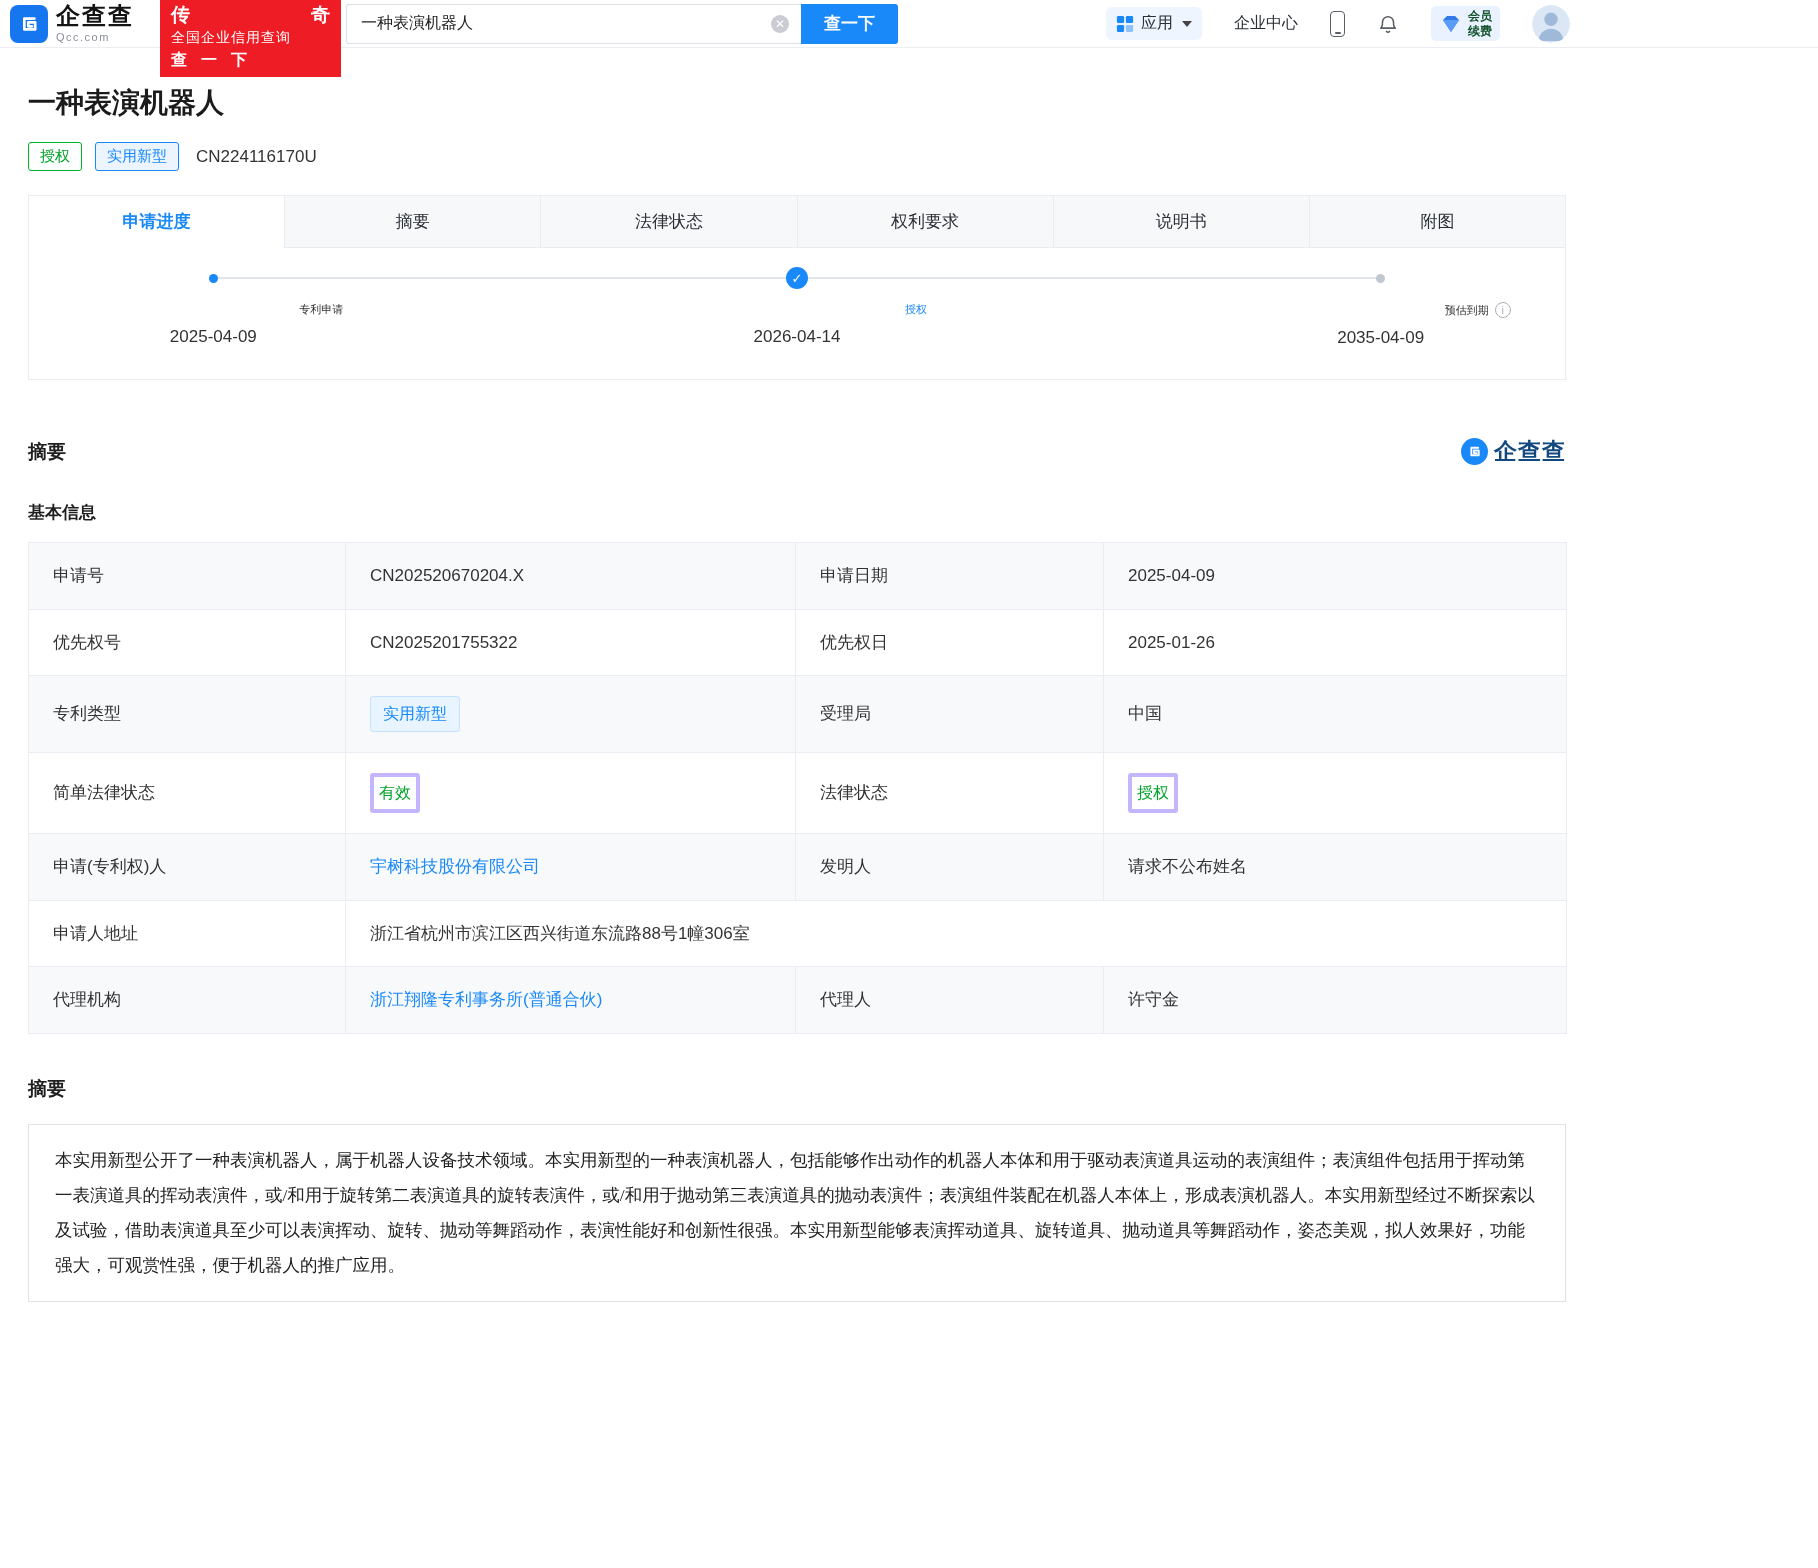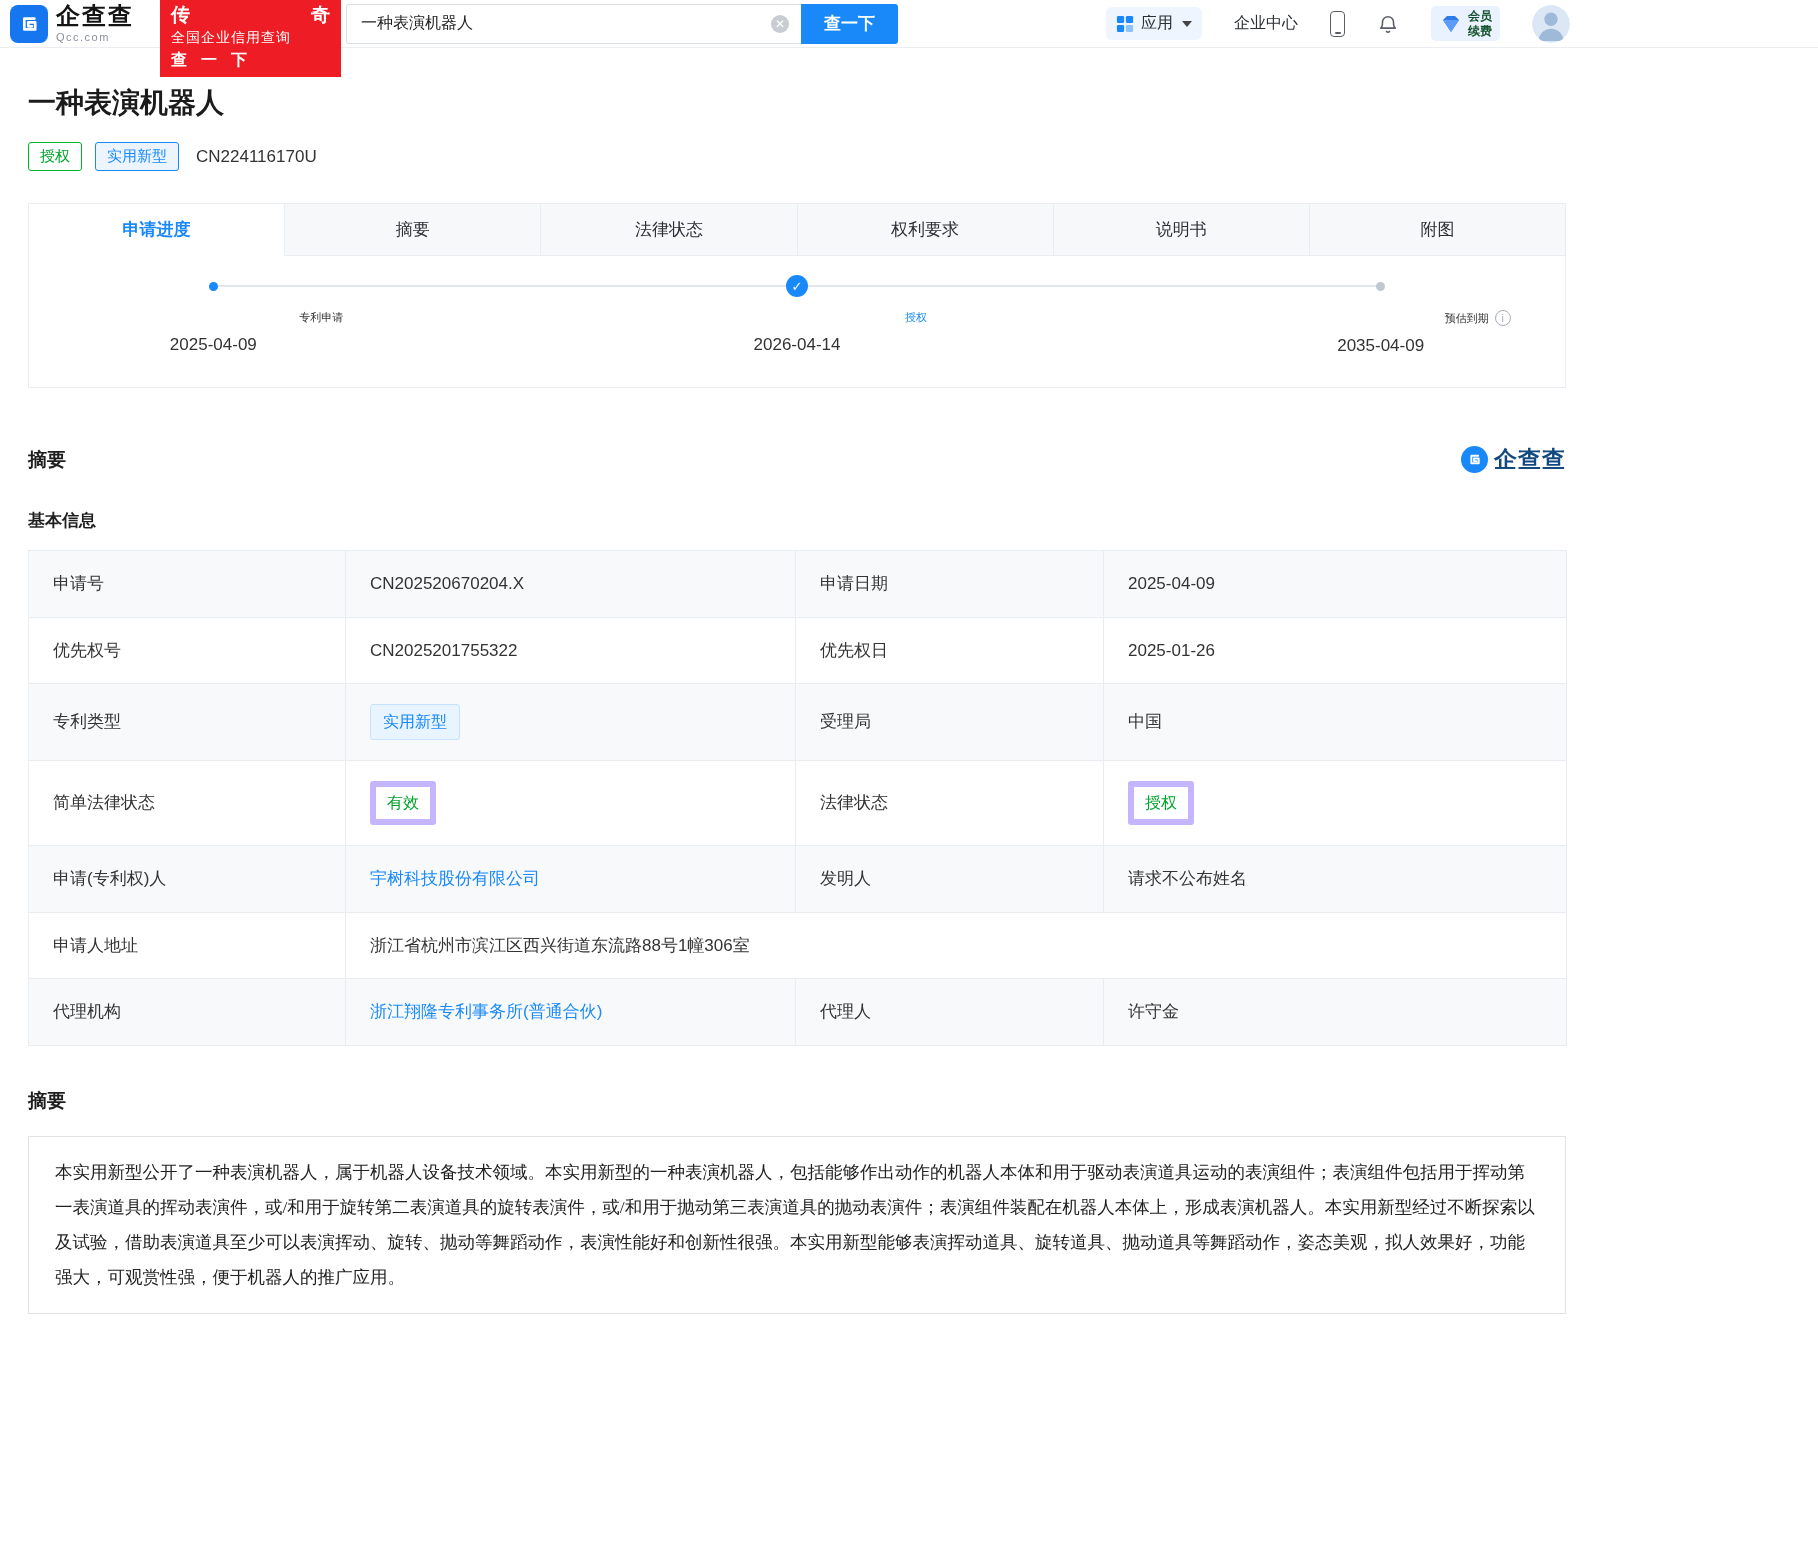--- a/index.html
+++ b/index.html
@@ -80,21 +80,21 @@
     border:1px solid #00b42a; color:#00a32a; background:#fff;
     font-size:15px; padding:4px 11px; border-radius:3px;
   }
   .tag-blue {
     border:1px solid #1989fa; color:#1989fa; background:#ecf5ff;
     font-size:15px; padding:4px 11px; border-radius:3px;
   }
   .pub-number { font-size:17px; color:#333; margin-left:4px; }
 
   
-  .tabs { margin-top:32px; display:flex; border:1px solid #e9ecf0; border-bottom:none; }
+  .tabs { margin-top:24px; display:flex; border:1px solid #e9ecf0; border-bottom:none; }
   .tab {
     flex:1; height:52px; display:flex; align-items:center; justify-content:center;
     font-size:17px; color:#2b2f36; background:#f7f8fa;
     border-left:1px solid #e9ecf0; border-bottom:1px solid #e9ecf0;
   }
   .tab:first-child { border-left:none; }
   .tab.active { background:#fff; color:#1989fa; font-weight:bold; border-bottom-color:transparent; }
 
   
   .tl-panel {
@@ -133,21 +133,21 @@
   .wm-text { font-size:23px; font-weight:bold; color:#12497e; letter-spacing:1px; }
 
   .basic-title { margin-top:34px; font-size:17px; font-weight:bold; color:#1f1f1f; }
 
   
   table.info { margin-top:18px; width:100%; border-collapse:collapse; font-size:17px; table-layout:fixed; }
   table.info td { border:1px solid #e9edf1; padding:20px 24px; color:#333; line-height:1.5; vertical-align:middle; word-break:break-all; }
   table.info tr:nth-child(odd) { background:#f7f9fb; }
   td.lbl { color:#333; }
   .badge-type { background:#e8f4ff; color:#1989fa; border:1px solid #c6e2ff; padding:5px 12px; border-radius:3px; font-size:16px; display:inline-block; }
-  .badge-green { background:#fff; color:#00a32a; border:6px solid #c4b5fd; padding:4px 11px; border-radius:3px; font-size:16px; display:inline-block; }
+  .badge-green { background:#fff; color:#00a32a; border:4px solid #c4b5fd; padding:4px 5px; border-radius:3px; font-size:16px; display:inline-block; }
   .tbl-link { color:#1989fa; }
 
   
   .abstract-title { margin-top:42px; font-size:19px; font-weight:bold; color:#1f1f1f; }
   .abstract-box {
     margin-top:22px; border:1px solid #dfe3e8; padding:18px 26px;
     font-size:17.5px; line-height:2.0; color:#222; margin-bottom:40px;font-family:Liberation Serif, serif;
   }
 </style>
 </head>

